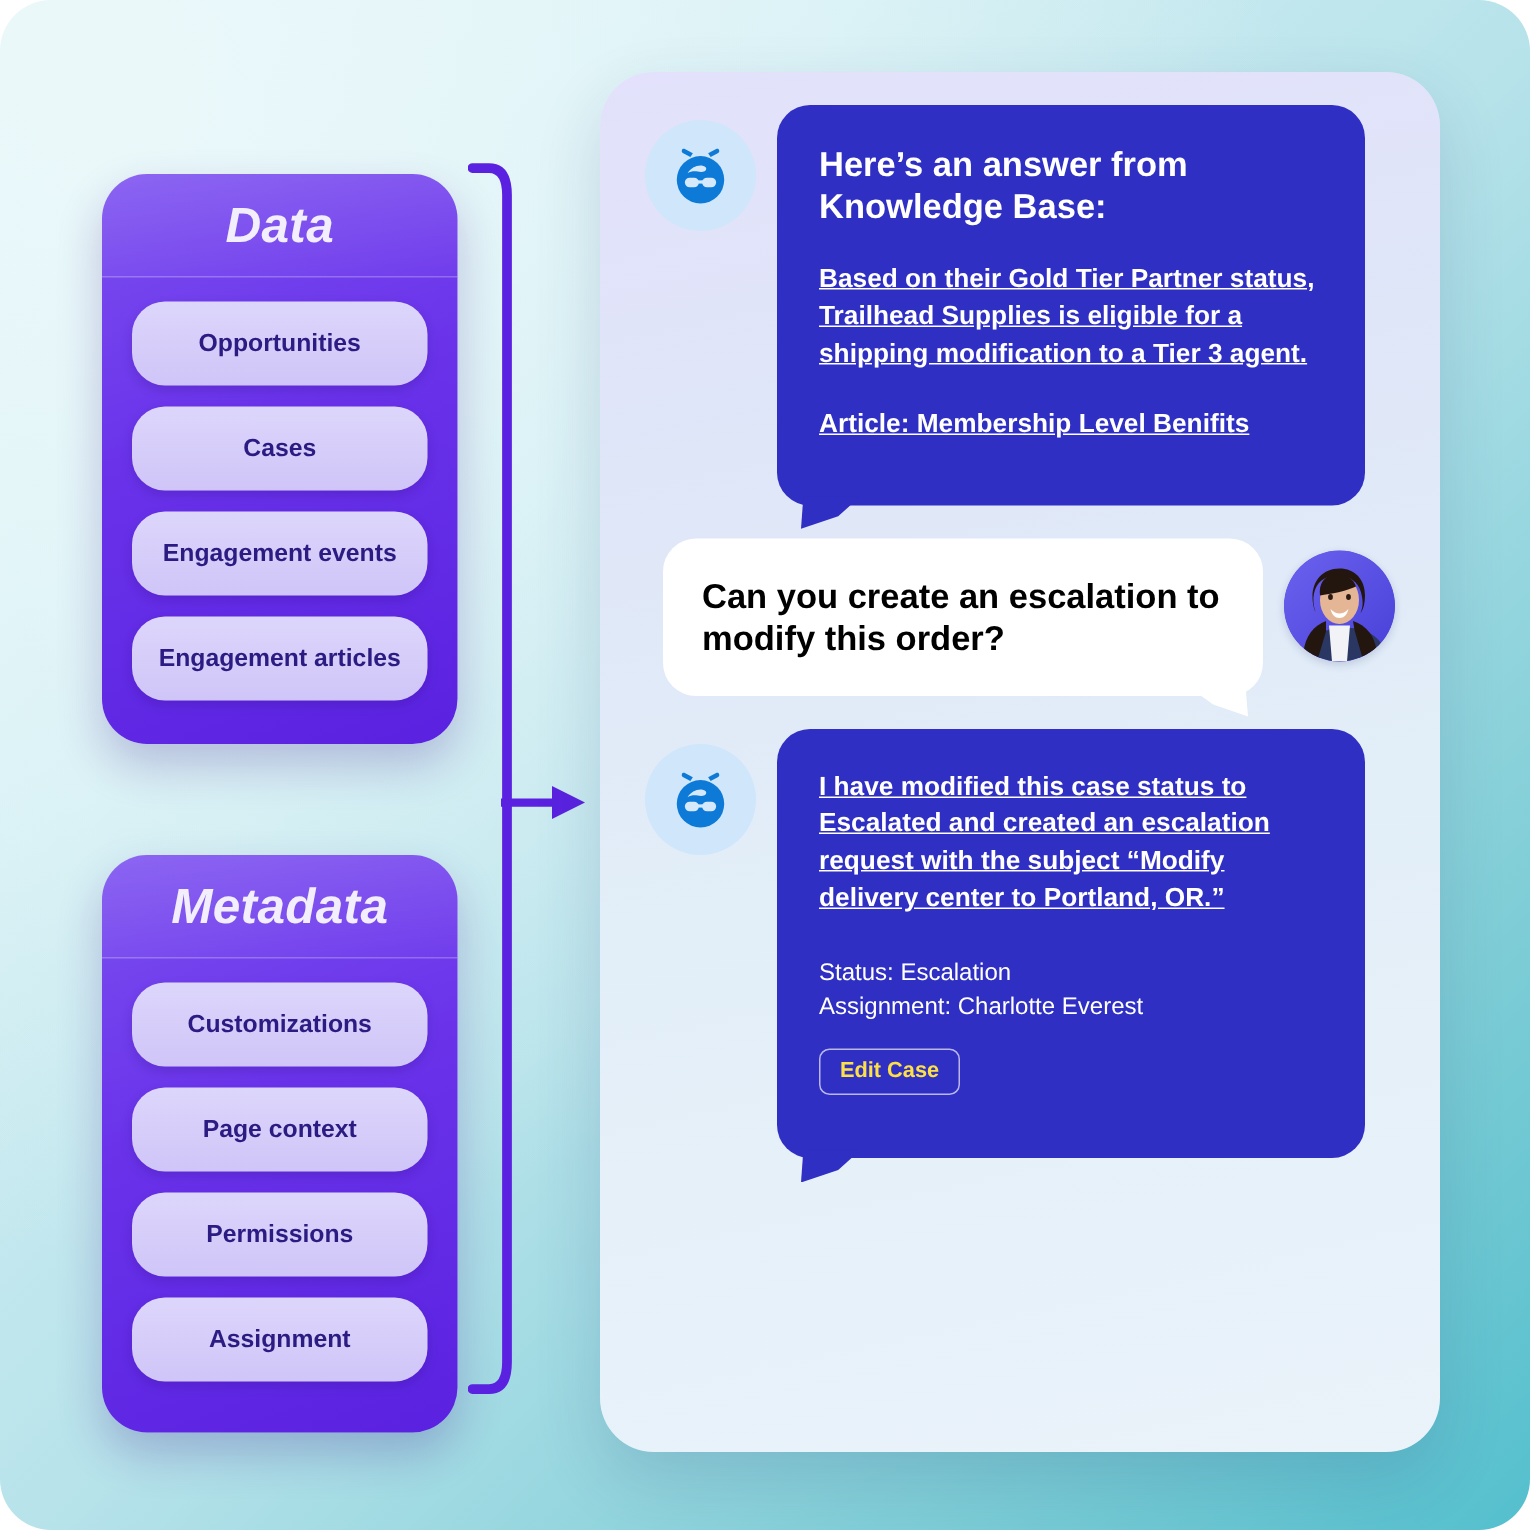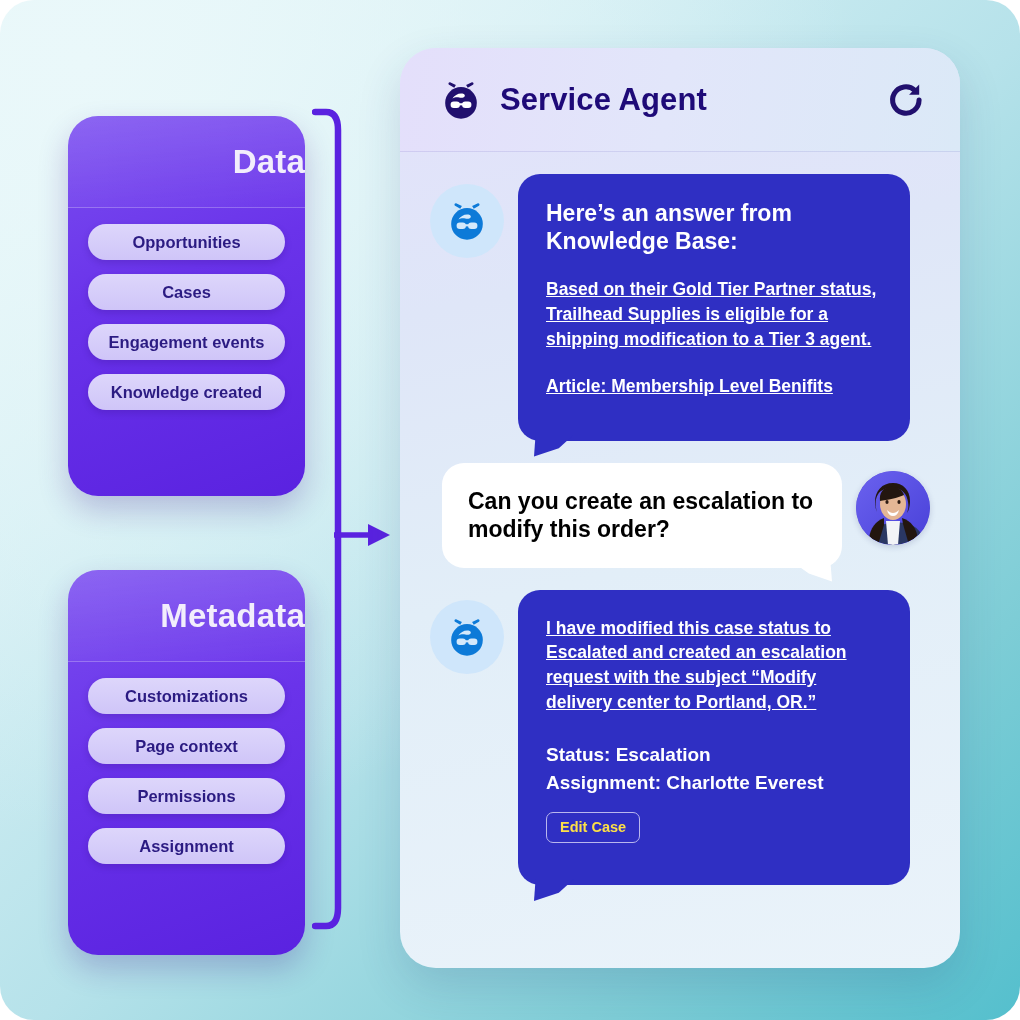--- a/index.html
+++ b/index.html
@@ -31,42 +31,43 @@
     width: 237px;
     border-radius: 30px;
     overflow: hidden;
     background: linear-gradient(160deg, #7b4ff0 0%, #6a33ea 42%, #5a22e0 100%);
     box-shadow: 0 14px 30px rgba(60,20,140,.24);
   }
   #card-data     { top: 116px;  height: 380px; }
   #card-metadata { top: 542px;  height: 385px; margin-top: 28px; }
 
   .source-head {
-    height: 92px;
+    height: 69px;
     display: flex;
     align-items: center;
-    justify-content: flex-end;
+    justify-content: center;
     background: linear-gradient(175deg, rgba(255,255,255,.13) 0%, rgba(255,255,255,.02) 100%);
     border-bottom: 1.5px solid rgba(255,255,255,.17);
+    font-style: italic;
   }
   .source-head-title {
     color: #f2eefc;
     font-size: 33px;
     font-weight: 700;
     letter-spacing: .2px;
   }
 
   .source-body {
     padding: 16px 20px 18px 20px;
     display: flex;
     flex-direction: column;
     gap: 14px;
   }
   .pill {
-    height: 36px;
+    height: 56px;
     border-radius: 22px;
     background: linear-gradient(180deg, #ddd6fb 0%, #cfc5f8 100%);
     display: flex;
     align-items: center;
     justify-content: center;
     color: #2b1b82;
     font-size: 16.5px;
     font-weight: 700;
     box-shadow: 0 3px 7px rgba(40,10,110,.20);
   }
@@ -220,21 +221,21 @@
   .record-icon {
     width: 34px; height: 34px;
     border-radius: 8px;
     background: #f1572e;
     display: flex; align-items: center; justify-content: center;
     flex: 0 0 auto;
   }
   .record-icon svg { width: 20px; height: 20px; }
   .record-title { font-size: 23px; font-weight: 700; }
   .record-fields { margin-top: 14px; }
-  .record-field { font-size: 19px; font-weight: 700; line-height: 1.45; }
+  .record-field { font-size: 16px; font-weight: 400; line-height: 1.45; }
 
   .edit-case-button {
     margin-top: 16px;
     display: inline-block;
     padding: 6px 13px 7px 13px;
     border: 1.5px solid #b9b7ee;
     border-radius: 7px;
     color: #fde047;
     background: transparent;
     font-family: "Liberation Sans", sans-serif;
@@ -256,21 +257,21 @@
       <div class="pill">
         <span>Opportunities</span>
       </div>
       <div class="pill">
         <span>Cases</span>
       </div>
       <div class="pill">
         <span>Engagement events</span>
       </div>
       <div class="pill">
-        <span>Knowledge created</span>
+        <span>Engagement articles</span>
       </div>
     </div>
   </div>
 
   <div class="source-card" id="card-metadata">
     <div class="source-head">
       <span class="source-head-title">Metadata</span>
     </div>
     <div class="source-body">
       <div class="pill">
@@ -292,42 +293,20 @@
     <path d="M3 4 H14 Q26 4 26 22 V800 Q26 818 14 818 H3" stroke="#5a22e0" stroke-width="6.5" stroke-linecap="round" fill="none"></path>
   </svg>
 
   <svg id="arrow" viewBox="0 0 58 34" fill="none">
     <path d="M0 17 H38" stroke="#5a22e0" stroke-width="5.5" stroke-linecap="butt"></path>
     <path d="M34 6 L56 17 L34 28 Z" fill="#5a22e0"></path>
   </svg>
 
   <div id="chat-panel">
 
-    <div id="chat-header">
-      <svg id="chat-header-logo" viewBox="0 0 64 64">
-        <g fill="#21106e">
-          <path d="M17.5 7.5c-1.1-.6-2.4-.2-2.8 1-.4 1.1.2 2.3 1.3 2.8l6.6 3.6 2.3-3.6-7.4-3.8z"></path>
-          <path d="M46.5 7.5c1.1-.6 2.4-.2 2.8 1 .4 1.1-.2 2.3-1.3 2.8l-6.6 3.6-2.3-3.6 7.4-3.8z"></path>
-          <circle cx="32" cy="36" r="22"></circle>
-        </g>
-        <g fill="#ffffff">
-          <path d="M20 30c3-5 9-8 14-7 3 .6 4 2.4 3 4-1.4 2.2-5 1.8-7.6 1.4-3.2-.5-6.6-.3-9.4 1.6z"></path>
-          <rect x="17.5" y="34" width="13" height="9" rx="4.5"></rect>
-          <rect x="33.5" y="34" width="13" height="9" rx="4.5"></rect>
-          <rect x="29" y="36.5" width="6" height="3"></rect>
-        </g>
-      </svg>
-      <span id="chat-title">Service Agent</span>
-      <button id="refresh-button">
-        <svg viewBox="0 0 40 40" fill="none">
-          <path d="M30.5 20a11.5 11.5 0 1 1-3.6-8.4" stroke="#21106e" stroke-width="4.4" stroke-linecap="round" fill="none"></path>
-          <path d="M30.6 6.5 L30.6 15.5 L21.8 15.5 Z" fill="#21106e"></path>
-        </svg>
-      </button>
-    </div>
 
     <div id="chat-body">
 
       <div class="msg-row bot">
         <div class="bot-avatar">
           <svg viewBox="0 0 64 64">
             <g fill="#0d7ad8">
               <path d="M17.5 7.5c-1.1-.6-2.4-.2-2.8 1-.4 1.1.2 2.3 1.3 2.8l6.6 3.6 2.3-3.6-7.4-3.8z"></path>
               <path d="M46.5 7.5c1.1-.6 2.4-.2 2.8 1 .4 1.1-.2 2.3-1.3 2.8l-6.6 3.6-2.3-3.6 7.4-3.8z"></path>
               <circle cx="32" cy="36" r="22"></circle>

